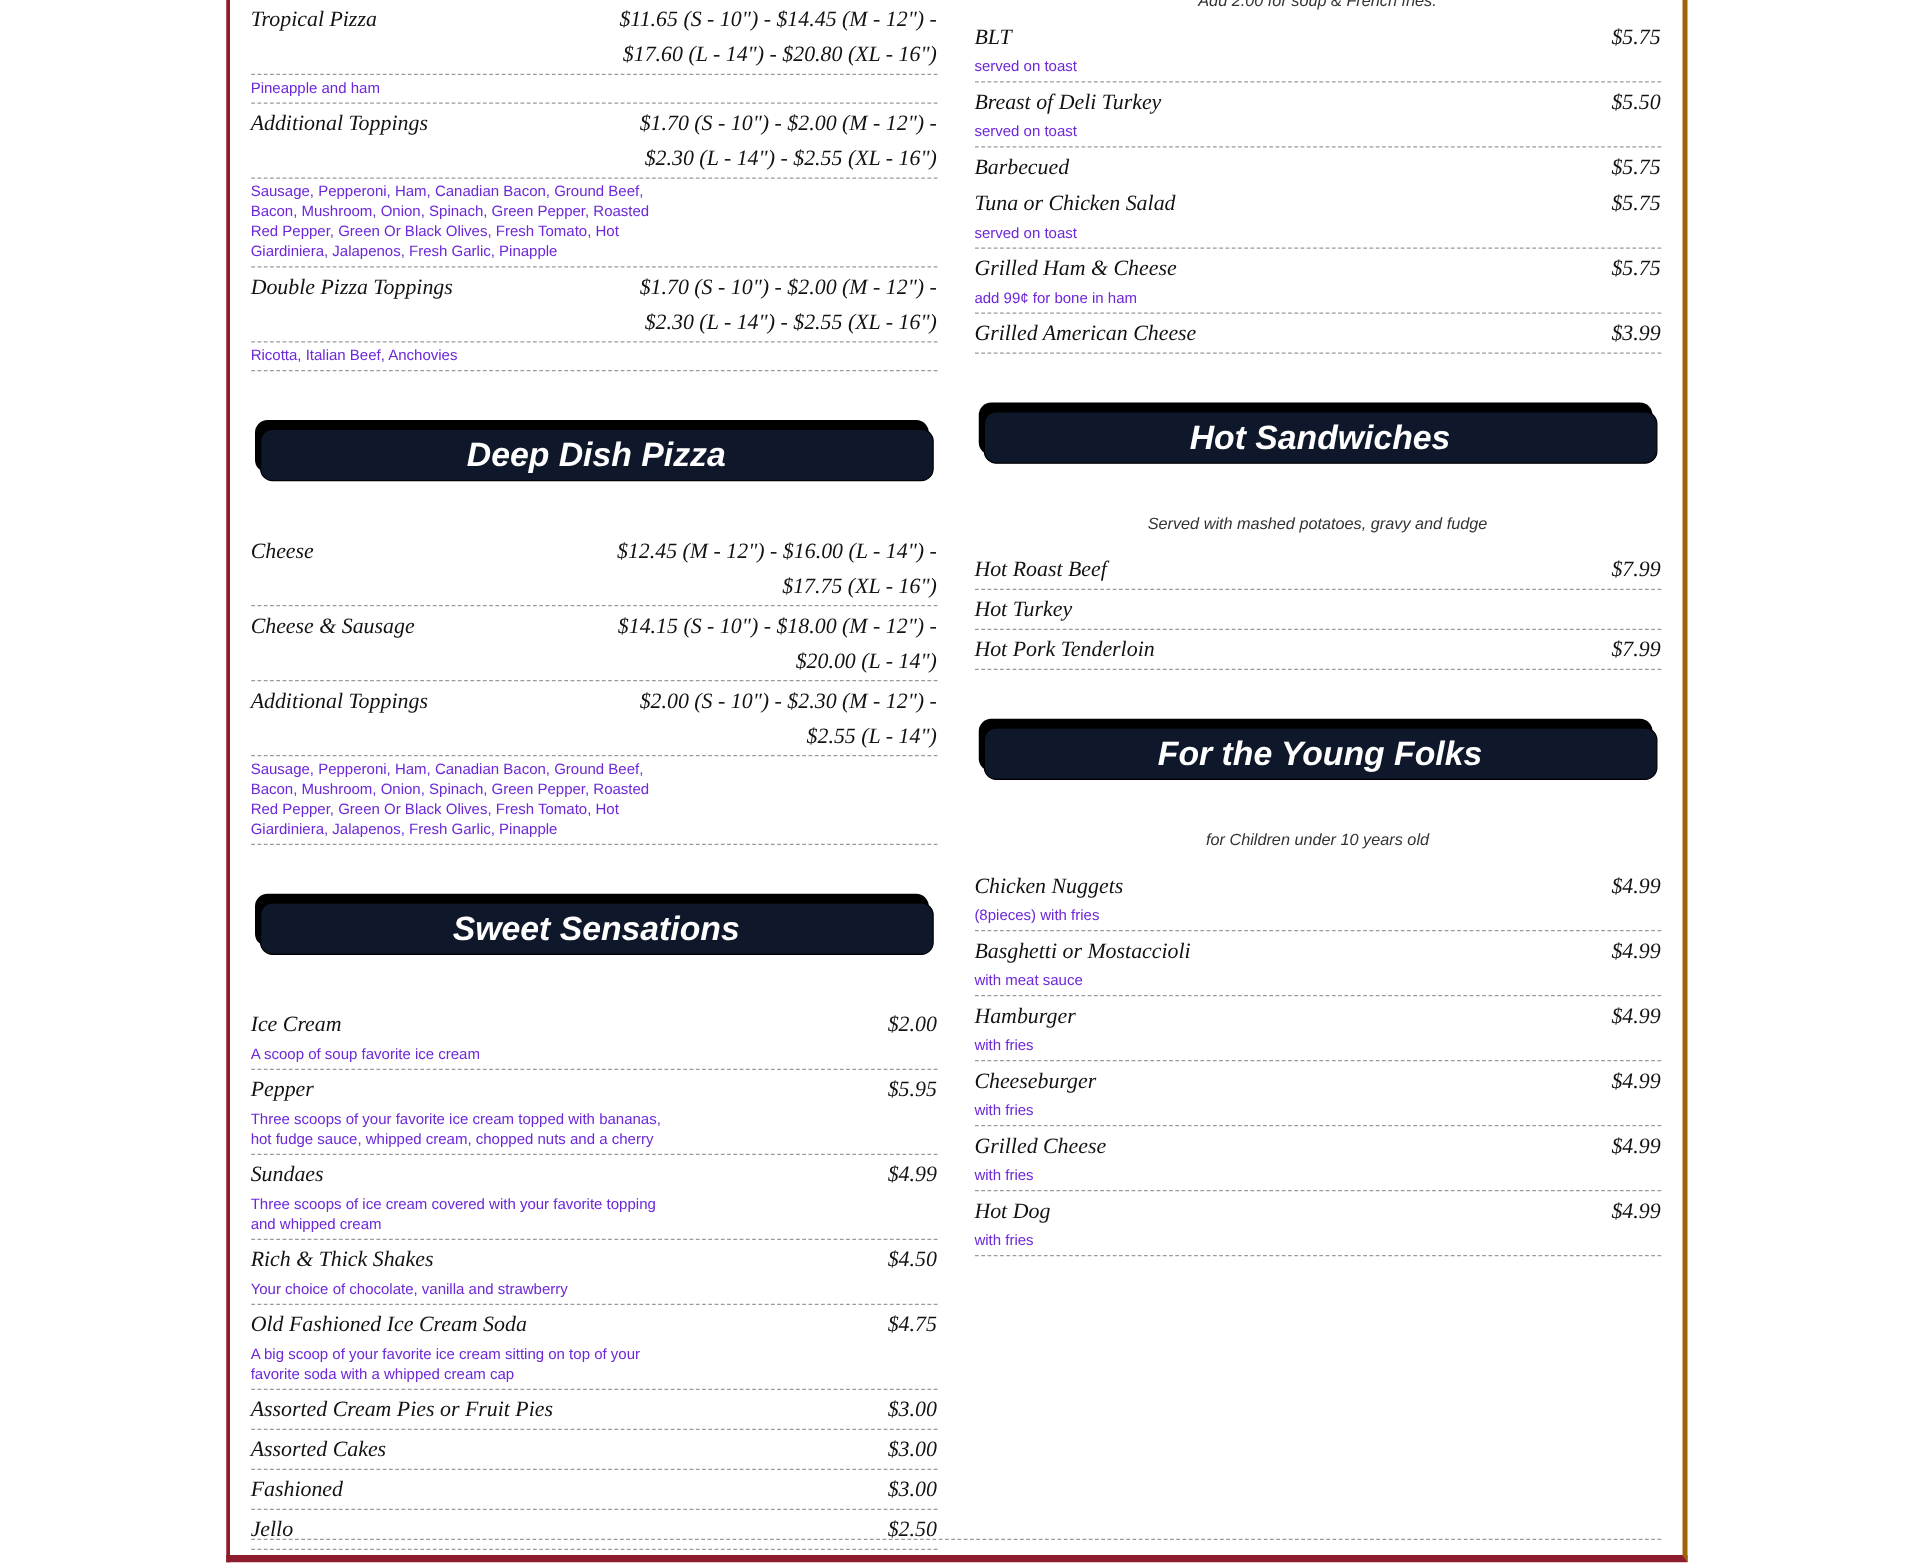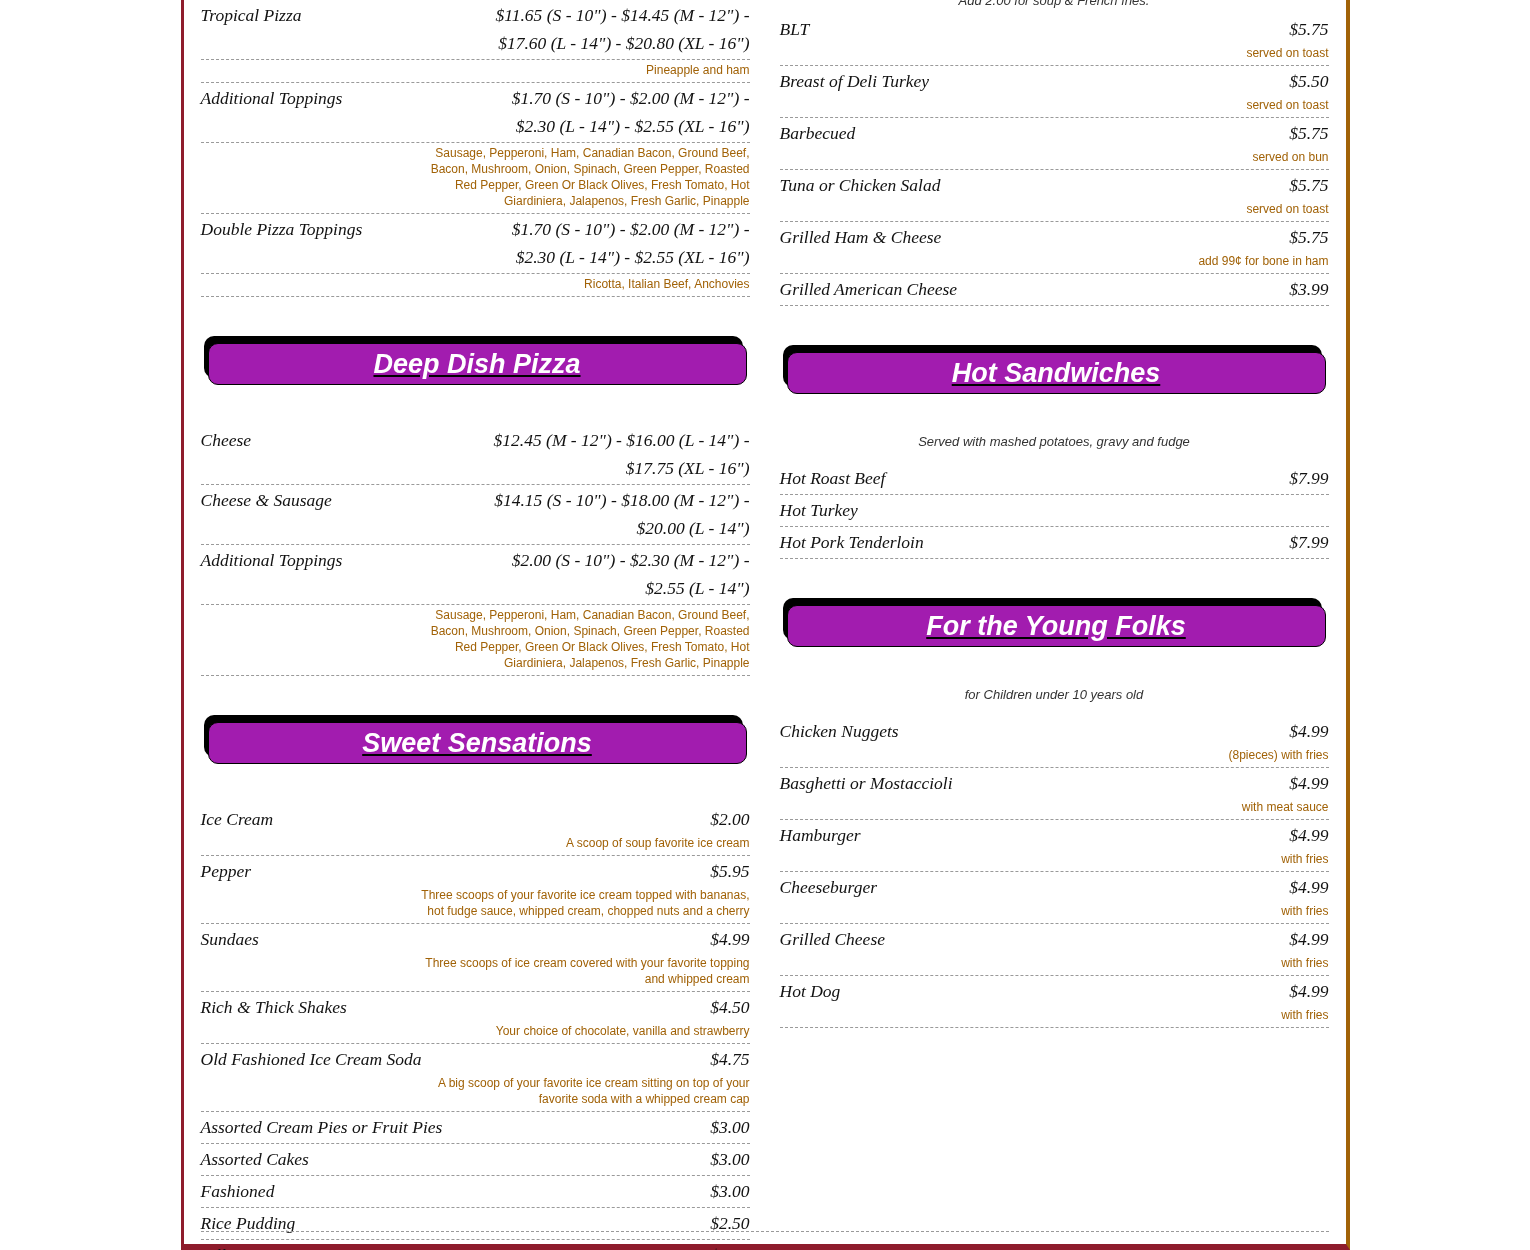--- a/index.html
+++ b/index.html
@@ -5,36 +5,36 @@
   * { margin:0; padding:0; box-sizing:border-box; }
   html,body { width:1530px; height:1250px; background:#ffffff; overflow:hidden;
               font-family:"Liberation Serif", serif; }
   .menu-frame { position:relative; width:1169px; height:1250px; margin:0 auto;
                 border-left:3px solid #8e1c2c; border-right:4px solid #a16207;
                 border-bottom:6px solid #8e1c2c; padding:0 17px; }
   .columns { display:flex; gap:30px; }
   .col { flex:1; min-width:0; }
 
   .banner { position:relative; margin:46px 3px 40px 7px; height:42px;
-            background:#a21caf; border:1px solid #000; border-radius:10px;
+            background:#0f172a; border:1px solid #000; border-radius:10px;
             box-shadow:-4px -7px 0 #000;
-            display:flex; align-items:center; justify-content:center;text-decoration:underline; }
+            display:flex; align-items:center; justify-content:center; }
   .banner span { color:#fff; font:italic bold 27px "Liberation Sans", sans-serif; }
 
   .section-note { font:italic 13px "Liberation Sans", sans-serif; color:#333;
                   text-align:center; margin:26px 0 14px; }
   .col-right .section:first-child .section-note { margin:-7px 0 6px; }
 
   .item-row { display:flex; align-items:flex-start;
               font:italic 17.5px "Liberation Serif", serif; color:#121212;
               line-height:28px; padding:1px 0 0; }
   .item-name { white-space:nowrap; padding-right:14px; }
   .item-price { flex:1; text-align:right; white-space:pre-line; line-height:28px; }
-  .item-desc { font:12px/16px "Liberation Sans", sans-serif; color:#a16207;
-               white-space:pre-line; padding:2px 0 4px;text-align:right; }
+  .item-desc { font:12px/16px "Liberation Sans", sans-serif; color:#6d28d9;
+               white-space:pre-line; padding:2px 0 4px; }
   .sep { border-bottom:1px dashed #9a9a9a; }
   .item-row.sep { padding-bottom:2px; }
 
   .bottom-dashes { position:absolute; left:17px; right:17px; bottom:12px;
                    border-top:1px dashed #9a9a9a; }
 </style>
 </head>
 <body>
 
 <div class="menu-frame">
@@ -154,26 +154,20 @@
             </div>
           </div>
           <div class="item">
             <div class="item-row sep">
               <span class="item-name">Fashioned</span>
               <span class="item-price">$3.00</span>
             </div>
           </div>
           <div class="item">
             <div class="item-row sep">
-              <span class="item-name">Rice Pudding</span>
-              <span class="item-price">$2.50</span>
-            </div>
-          </div>
-          <div class="item">
-            <div class="item-row sep">
               <span class="item-name">Jello</span>
               <span class="item-price">$2.50</span>
             </div>
           </div>
         </section>
       </div>
     <div class="col col-right">
         <section class="section">
           <div class="section-note">Add 2.00 for soup &amp; French fries.</div>
           <div class="item">
@@ -188,21 +182,20 @@
               <span class="item-name">Breast of Deli Turkey</span>
               <span class="item-price">$5.50</span>
             </div>
             <div class="item-desc sep">served on toast</div>
           </div>
           <div class="item">
             <div class="item-row">
               <span class="item-name">Barbecued</span>
               <span class="item-price">$5.75</span>
             </div>
-            <div class="item-desc sep">served on bun</div>
           </div>
           <div class="item">
             <div class="item-row">
               <span class="item-name">Tuna or Chicken Salad</span>
               <span class="item-price">$5.75</span>
             </div>
             <div class="item-desc sep">served on toast</div>
           </div>
           <div class="item">
             <div class="item-row">

